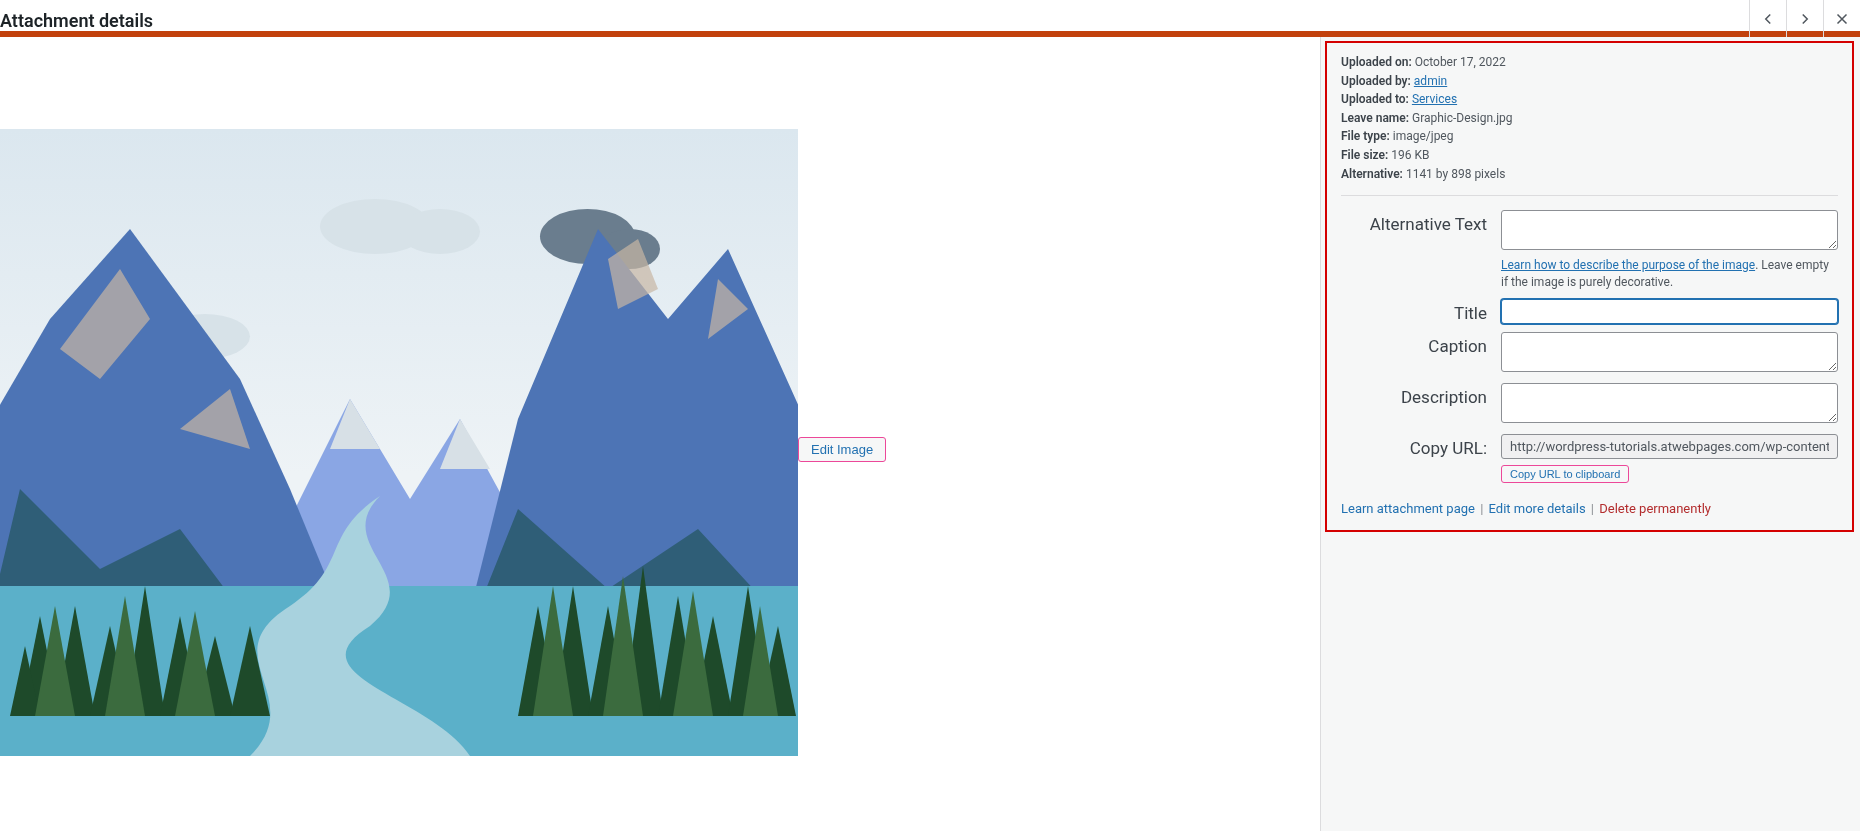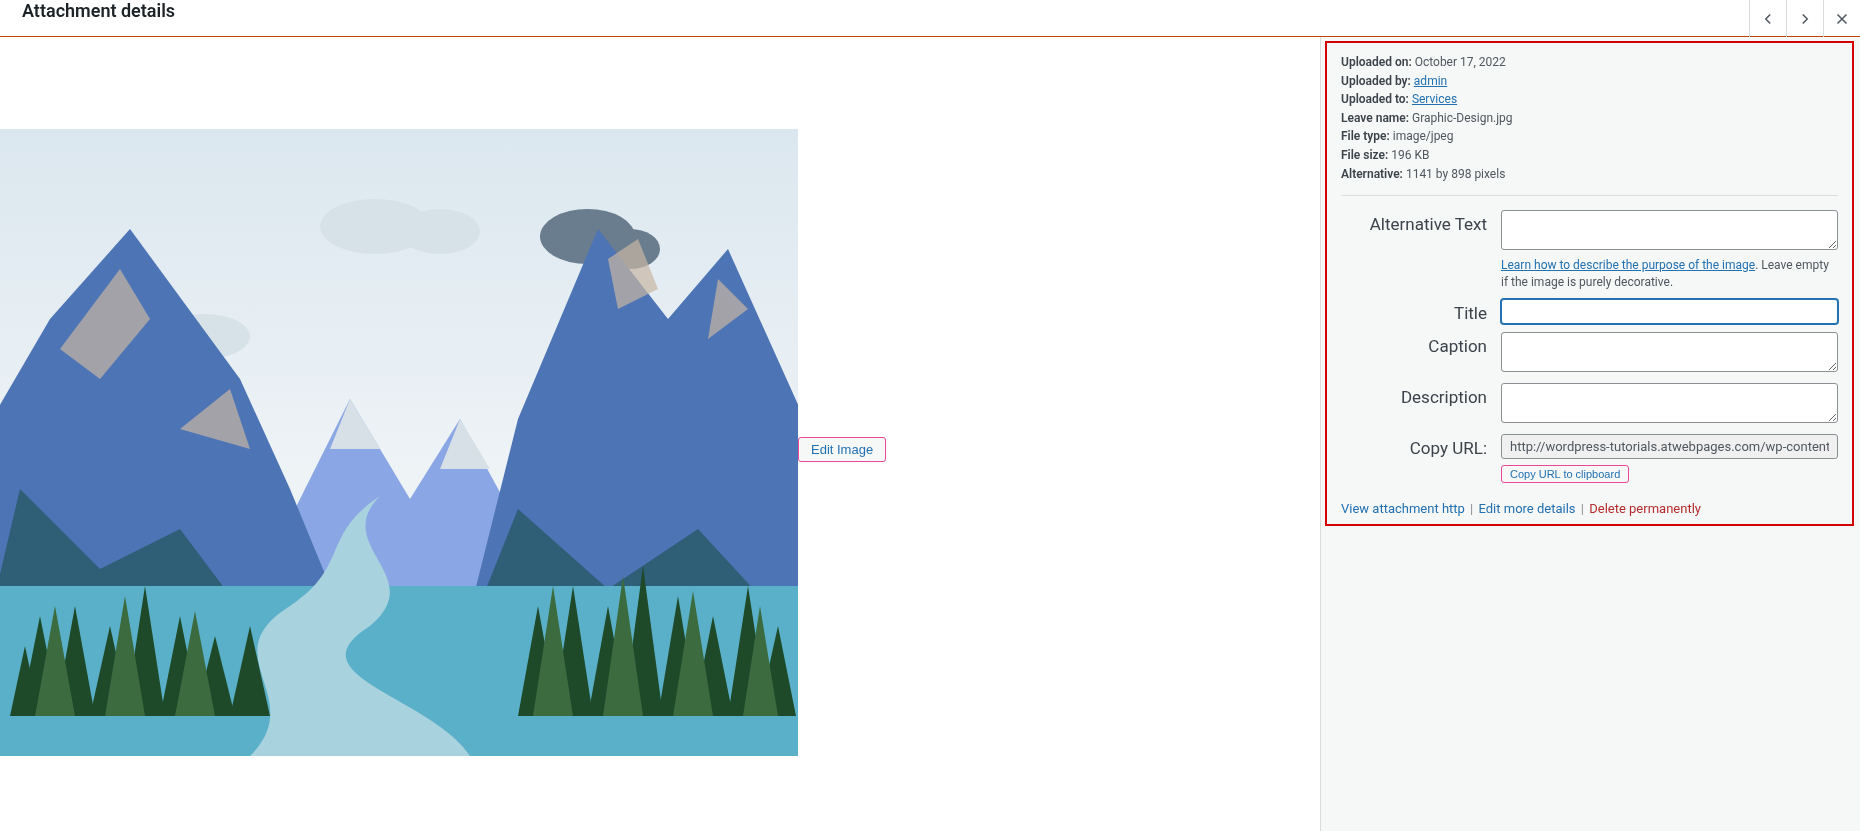--- a/index.html
+++ b/index.html
@@ -8,25 +8,24 @@
     font-size: 13px;
     color: #3c434a;
     background: #fff;
     width: 1860px;
     height: 831px;
     overflow: hidden;
   }
   .modal { width: 100%; height: 100%; display: flex; flex-direction: column; }
   .header {
     height: 37px;
-    border-bottom: 1px solid #c2410c;
+    border-bottom: 6px solid #c2410c;
     display: flex;
-    align-items: flex-start;
+    align-items: flex-end;
     justify-content: space-between;
-    padding-left: 22px;
   }
   .header h1 { font-size: 18px; font-weight: 600; color: #1d2327; }
   .header-controls { display: flex; height: 100%; }
   .hbtn {
     width: 37px; height: 37px;
     border-left: 1px solid #dcdcde;
     display: flex; align-items: center; justify-content: center;
     cursor: pointer; color: #50575e;
   }
   .hbtn svg { width: 18px; height: 18px; }
@@ -56,21 +55,21 @@
   }
   .wp-btn.small { font-size: 11px; padding: 2px 8px; }
   .sidebar {
     width: 539px;
     overflow: auto;
     background: #f6f7f7;
   }
   .highlight-box {
     border: 2px solid #d40000;
     margin: 4px 6px 0 4px;
-    padding: 10px 14px 8px 14px;
+    padding: 10px 14px 14px 14px;
     background: #f6f7f7;
   }
   .meta { font-size: 12px; color: #50575e; line-height: 1.55; }
   .meta strong { font-weight: 600; color: #3c434a; }
   .meta a { color: #2271b1; text-decoration: underline; }
   .divider { border-top: 1px solid #dcdcde; margin: 12px 0 14px; }
   .field-row { display: flex; margin-bottom: 8px; }
   .field-label {
     width: 160px; text-align: right; padding-right: 14px; padding-top: 4px;
     font-size: 17px; color: #3c434a;
@@ -258,21 +257,21 @@
           <div class="field-label">Copy URL:</div>
           <div class="field-control">
             <input type="text" readonly="" value="http://wordpress-tutorials.atwebpages.com/wp-content/uploads/2022" style="">
             <div class="copy-row">
               <button class="wp-btn small">Copy URL to clipboard</button>
             </div>
           </div>
         </div>
 
         <div class="actions">
-          <a href="#">View attachment http</a>
+          <a href="#">Learn attachment page</a>
           <span class="sep">|</span>
           <a href="#">Edit more details</a>
           <span class="sep">|</span>
           <a href="#" class="danger">Delete permanently</a>
         </div>
 
       </div>
     </div>
 
   </div>

